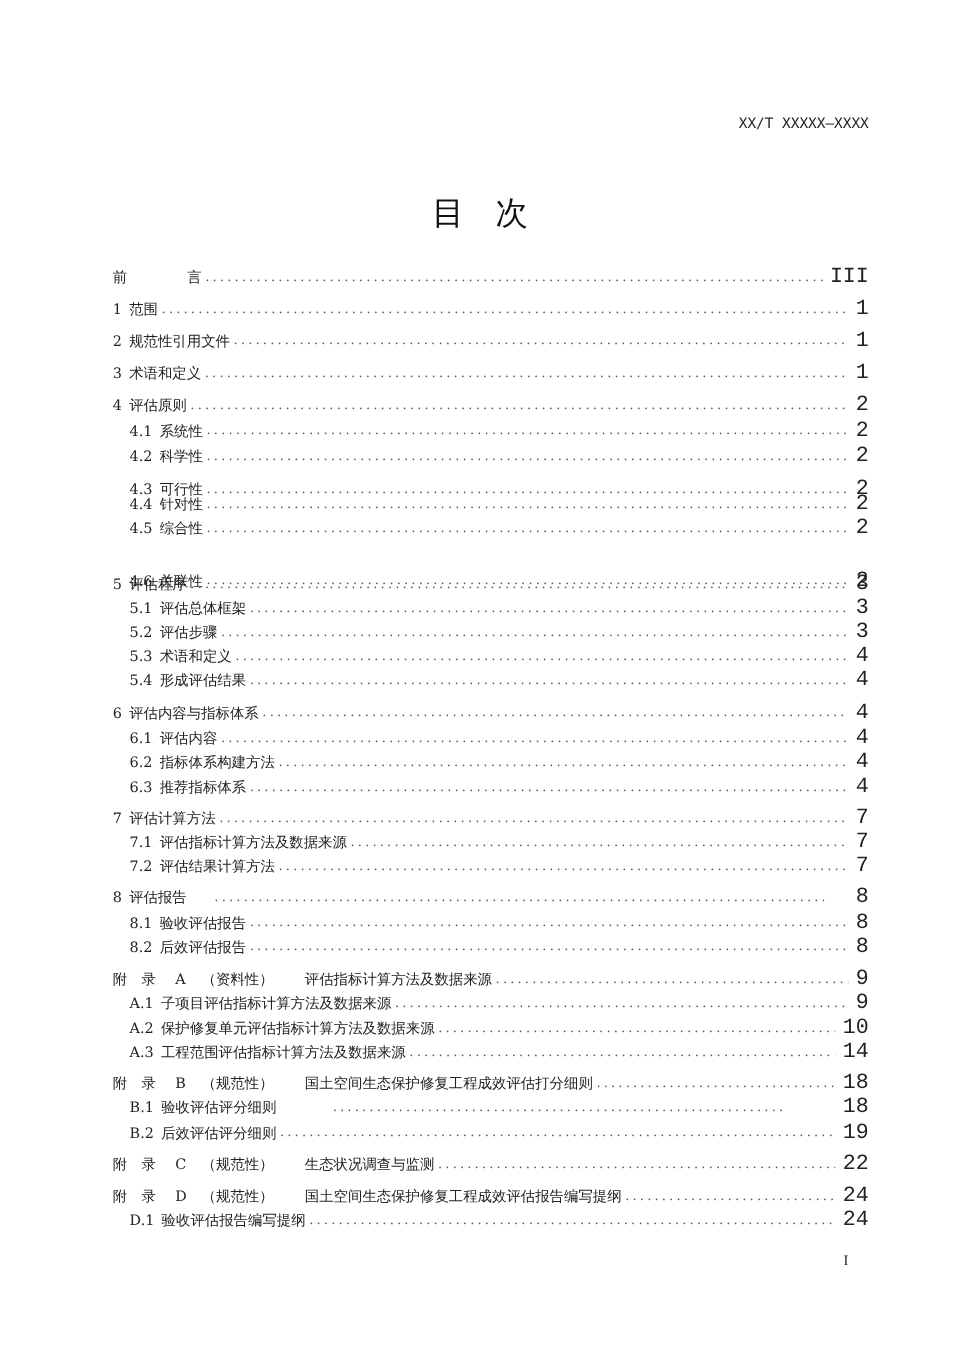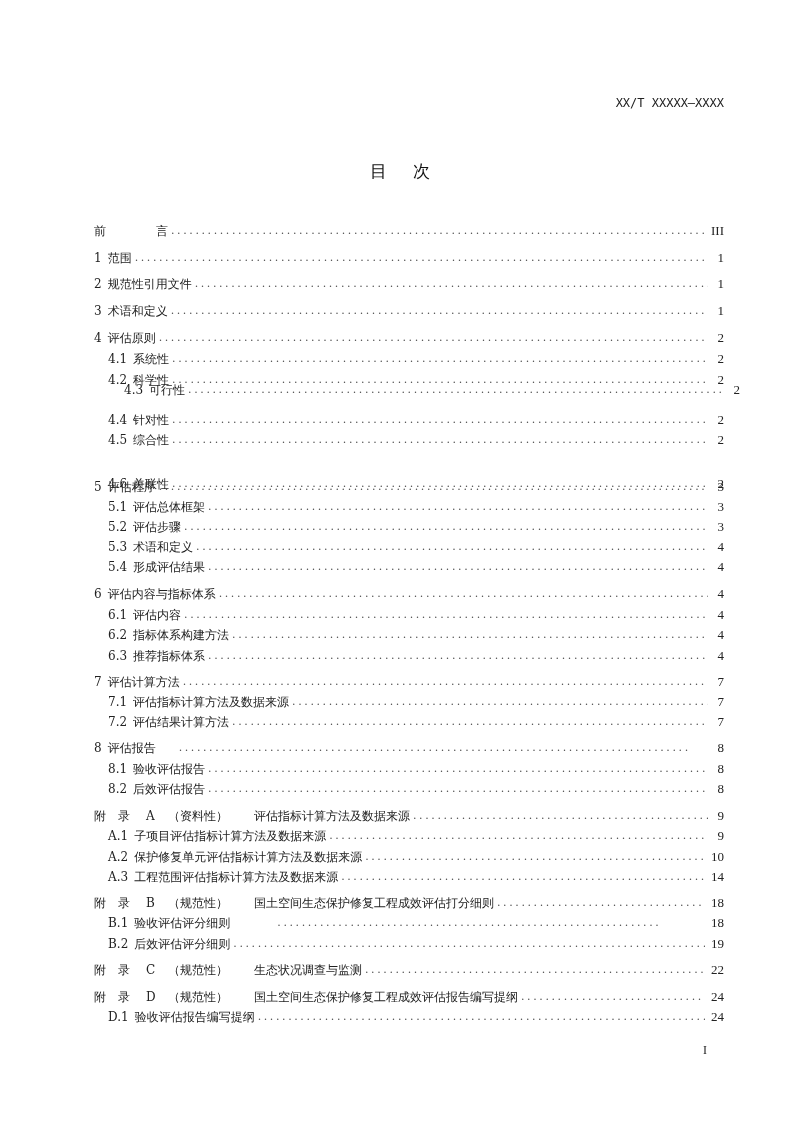--- a/index.html
+++ b/index.html
@@ -1,26 +1,26 @@
 <!DOCTYPE html>
 <html><head>
   <meta charset="utf-8">
   <style>
     html, body { margin: 0; padding: 0; background: #ffffff; }
     body { width: 800px; height: 1132px; position: relative; overflow: hidden;
       font-family: "DejaVu Serif", "Liberation Serif", serif; color: #1a1a1a; }
     .doc-code { position: absolute; top: 96px; right: 76px; font-family: "DejaVu Sans Mono", "Liberation Mono", monospace; font-size: 12px; letter-spacing: 0px; color: #222; }
-    .title { position: absolute; top: 160px; left: 0; width: 800px; text-align: center; font-family: "DejaVu Sans", sans-serif; font-size: 17px; letter-spacing: 26px; text-indent: 26px; color: #111; }
+    .title { position: absolute; top: 160px; left: 0; width: 800px; text-align: center; font-family: "DejaVu Sans", sans-serif; font-size: 27px; letter-spacing: 26px; text-indent: 26px; color: #111; }
     .toc { position: absolute; left: 0; top: 0; width: 800px; }
     .row { position: absolute; left: 94px; width: 630px; height: 16px; display: flex; align-items: flex-start; font-size: 12px; line-height: 16px; white-space: nowrap; }
     .row.l2 { left: 108px; width: 616px; }
     .row .label { flex: 0 0 auto; padding-right: 3px; color: #222; }
     .row .leader { flex: 1 1 auto; overflow: hidden; color: #555; letter-spacing: 2.6px; font-size: 11px; }
     .row .leader::after { content: "..................................................................................................................................................................................................................................."; }
-    .row .page { flex: 0 0 auto; padding-left: 6px; text-align: right; min-width: 10px; color: #222; font-family: Liberation Serif, serif; font-size: 13px; }
+    .row .page { flex: 0 0 auto; padding-left: 6px; text-align: right; min-width: 10px; color: #222; font-family: Liberation Mono, monospace; font-size: 18px; }
     .label .num { margin-right: 6px; }
     .appx-w1 { display: inline-block; width: 24px; }
     .appx-w2 { display: inline-block; width: 28px; }
     .appx-w3 { display: inline-block; width: 22px; }
     .appx-w4 { display: inline-block; width: 86px; font-family: Liberation Mono, monospace; }
     .preface-gap { display: inline-block; width: 50px; }
     .folio { position: absolute; top: 1043px; left: 703px; font-family: "Liberation Serif", serif; font-size: 12px; color: #222; }
   </style>
 </head>
 <body>
@@ -58,21 +58,21 @@
     <div class="row l2" style="top: 351px;">
       <span class="label"><span class="num">4.1</span><span>系统性</span></span>
       <span class="leader"></span>
       <span class="page">2</span>
     </div>
     <div class="row l2" style="top: 372px;">
       <span class="label"><span class="num">4.2</span><span>科学性</span></span>
       <span class="leader"></span>
       <span class="page">2</span>
     </div>
-    <div class="row l2" style="top: 382px; margin-left: 16px;">
+    <div class="row l2" style="top: 400px;">
       <span class="label"><span class="num">4.3</span><span>可行性</span></span>
       <span class="leader"></span>
       <span class="page">2</span>
     </div>
     <div class="row l2" style="top: 412px;">
       <span class="label"><span class="num">4.4</span><span>针对性</span></span>
       <span class="leader"></span>
       <span class="page">2</span>
     </div>
     <div class="row l2" style="top: 432px;">

